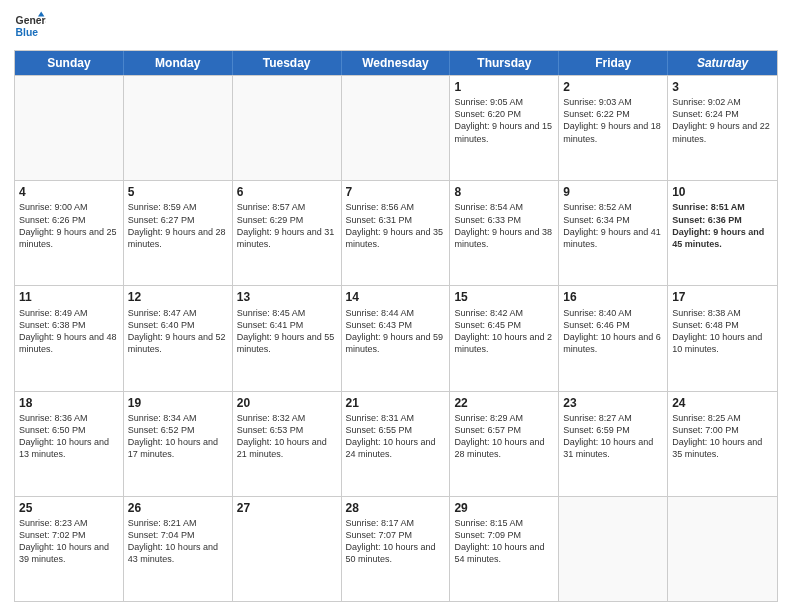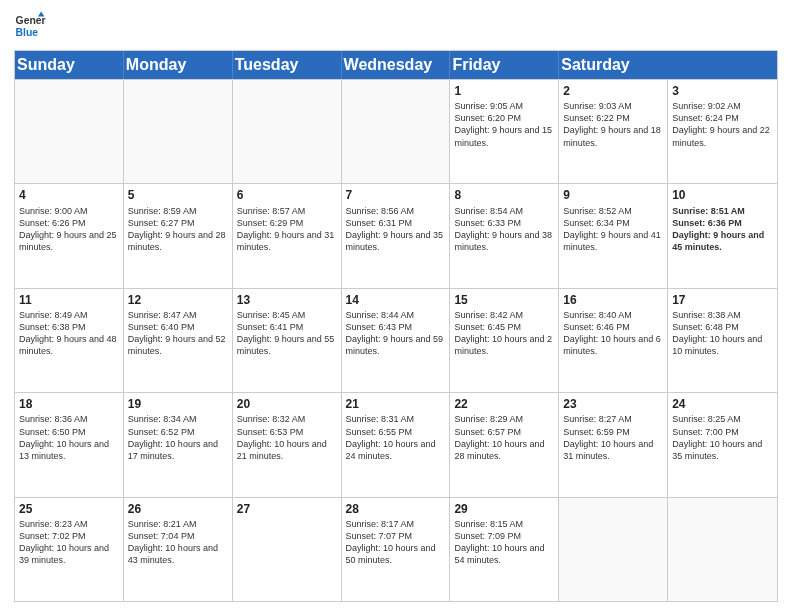--- a/index.html
+++ b/index.html
@@ -52,26 +52,27 @@
       flex-direction: column;
       border: 1px solid #ccc;
     }
     .cal-header {
       display: grid;
       grid-template-columns: repeat(7, 1fr);
       background: #2b6bbd;
     }
     .cal-header-cell {
       color: #fff;
-      font-size: 16px;
+      font-size: 12px;
       font-weight: bold;
+      text-align: center;
       padding: 5px 2px;
       border-right: 1px solid #4a85cc;
     }
-    .cal-header-cell:last-child { border-right: none; }
+    .cal-header-cell:last-child { border-right: none; font-style: italic; }
     .cal-body {
       flex: 1;
       display: flex;
       flex-direction: column;
     }
     .cal-row {
       display: grid;
       grid-template-columns: repeat(7, 1fr);
       flex: 1;
       border-top: 1px solid #ccc;
@@ -116,20 +117,21 @@
       <div class="location"></div>
     </div>
   </div>
 
   <div class="calendar">
     <div class="cal-header">
     <div class="cal-header-cell">Sunday</div>
         <div class="cal-header-cell">Monday</div>
         <div class="cal-header-cell">Tuesday</div>
         <div class="cal-header-cell">Wednesday</div>
+        <div class="cal-header-cell">Thursday</div>
         <div class="cal-header-cell">Friday</div>
         <div class="cal-header-cell">Saturday</div>
       </div>
     <div class="cal-body">
     <div class="cal-row">
           <div class="cal-cell empty"></div>
           <div class="cal-cell empty"></div>
           <div class="cal-cell empty"></div>
           <div class="cal-cell empty"></div>
           <div class="cal-cell"><span class="day-num">1</span><span style="white-space: pre-line;">Sunrise: 9:05 AM

